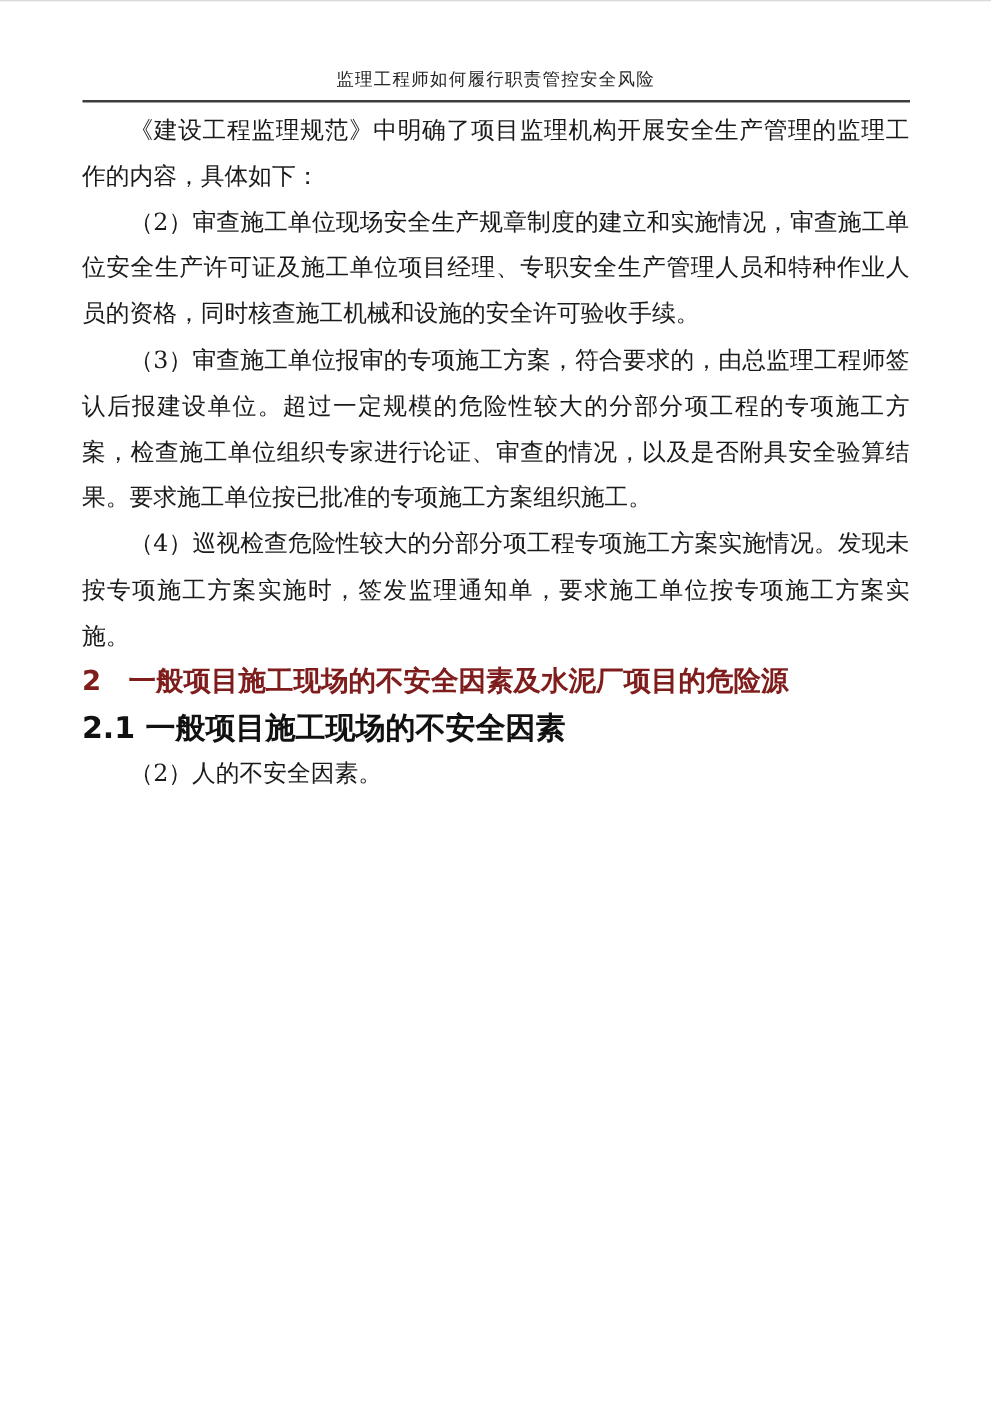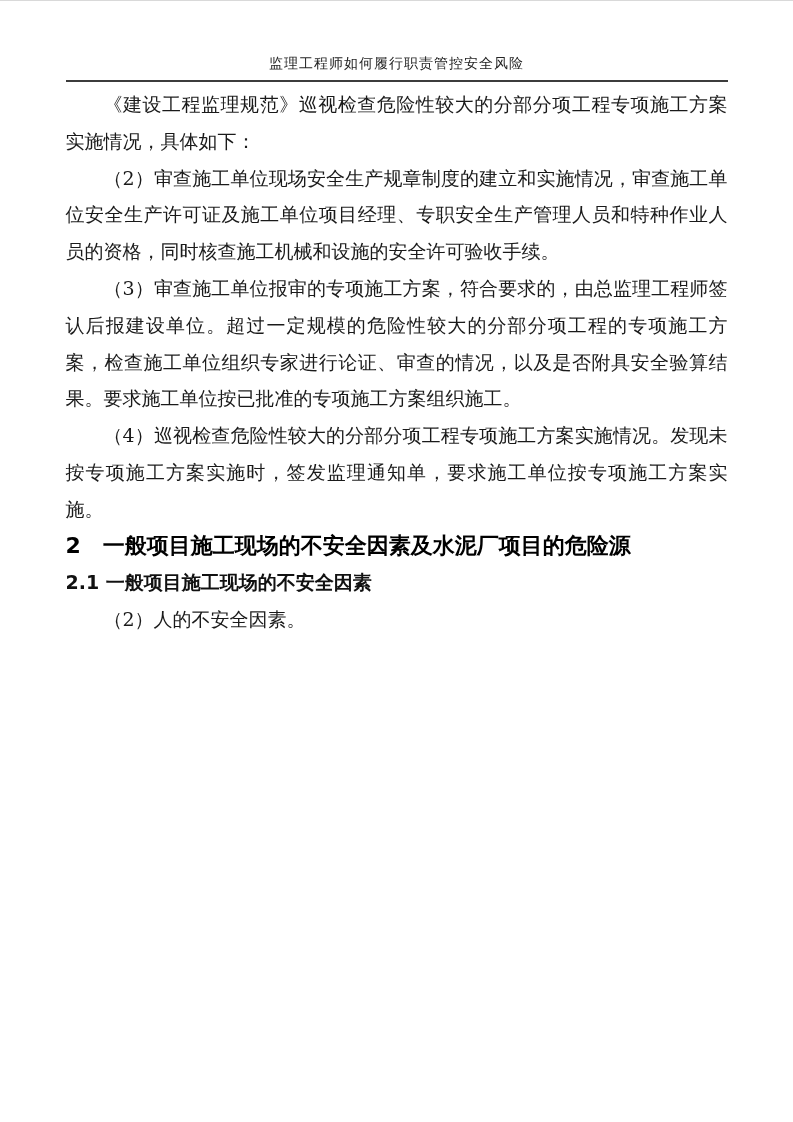--- a/index.html
+++ b/index.html
@@ -36,27 +36,27 @@
     text-justify: inter-ideograph;
   }
   .body-text p { margin: 0; text-indent: 2em; }
   .body-text p.noindent { text-indent: 0; }
   .h-sec {
     font-family: "DejaVu Sans", sans-serif;
     font-weight: bold;
     font-size: 22px;
     line-height: 36.8px;
     margin: 0;
-    color: #000000;
+    color: #7f1d1d;
     white-space: nowrap;
   }
   .h-subsec {
     font-family: "DejaVu Sans", sans-serif;
     font-weight: bold;
-    font-size: 19px;
+    font-size: 24px;
     line-height: 36.8px;
     margin: 0;
     color: #111111;
   }
   .footer {
     position: absolute;
     left: 65px;
     top: 1047px;
     width: 662px;
   }
@@ -73,21 +73,21 @@
 </style>
 </head>
 <body>
 
 <div class="page">
   <div class="content">
     <div class="running-title">监理工程师如何履行职责管控安全风险</div>
     <div class="head-rule"></div>
 
     <main class="body-text">
-      <p>《建设工程监理规范》巡视检查危险性较大的分部分项工程专项施工方案实施情况，具体如下：</p>
+      <p>《建设工程监理规范》中明确了项目监理机构开展安全生产管理的监理工作的内容，具体如下：</p>
       <p>（2）审查施工单位现场安全生产规章制度的建立和实施情况，审查施工单位安全生产许可证及施工单位项目经理、专职安全生产管理人员和特种作业人员的资格，同时核查施工机械和设施的安全许可验收手续。</p>
       <p>（3）审查施工单位报审的专项施工方案，符合要求的，由总监理工程师签认后报建设单位。超过一定规模的危险性较大的分部分项工程的专项施工方案，检查施工单位组织专家进行论证、审查的情况，以及是否附具安全验算结果。要求施工单位按已批准的专项施工方案组织施工。</p>
       <p>（4）巡视检查危险性较大的分部分项工程专项施工方案实施情况。发现未按专项施工方案实施时，签发监理通知单，要求施工单位按专项施工方案实施。</p>
       <h1 class="h-sec">2　一般项目施工现场的不安全因素及水泥厂项目的危险源</h1>
       <h2 class="h-subsec">2.1 一般项目施工现场的不安全因素</h2>
       <p>（2）人的不安全因素。</p>
     </main>
   </div>
 
   <div class="footer">

